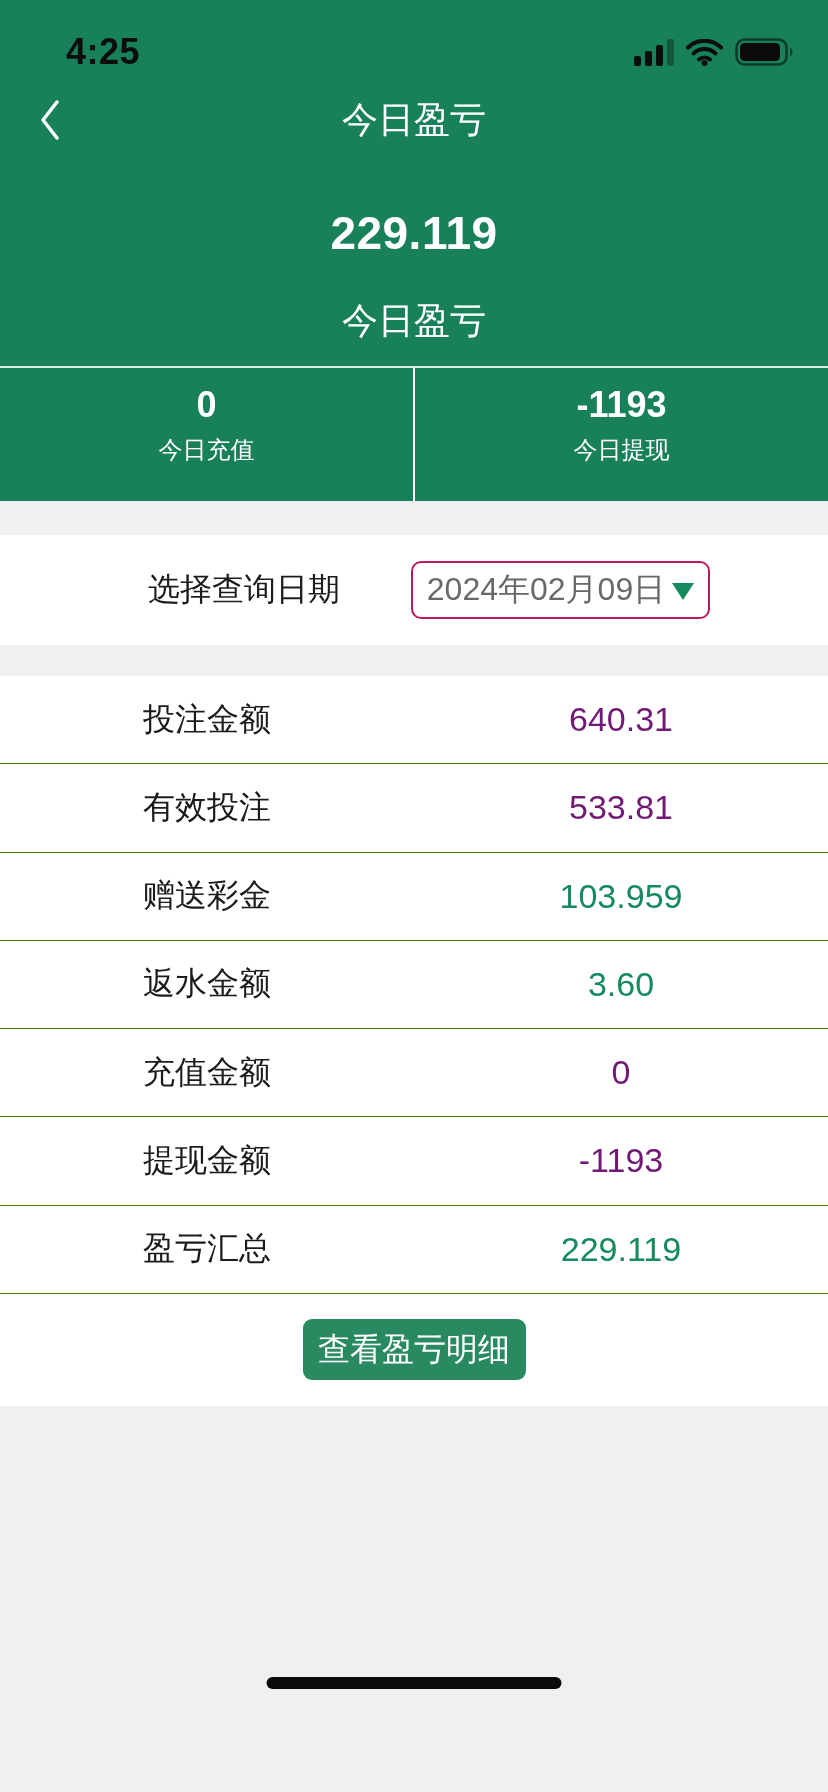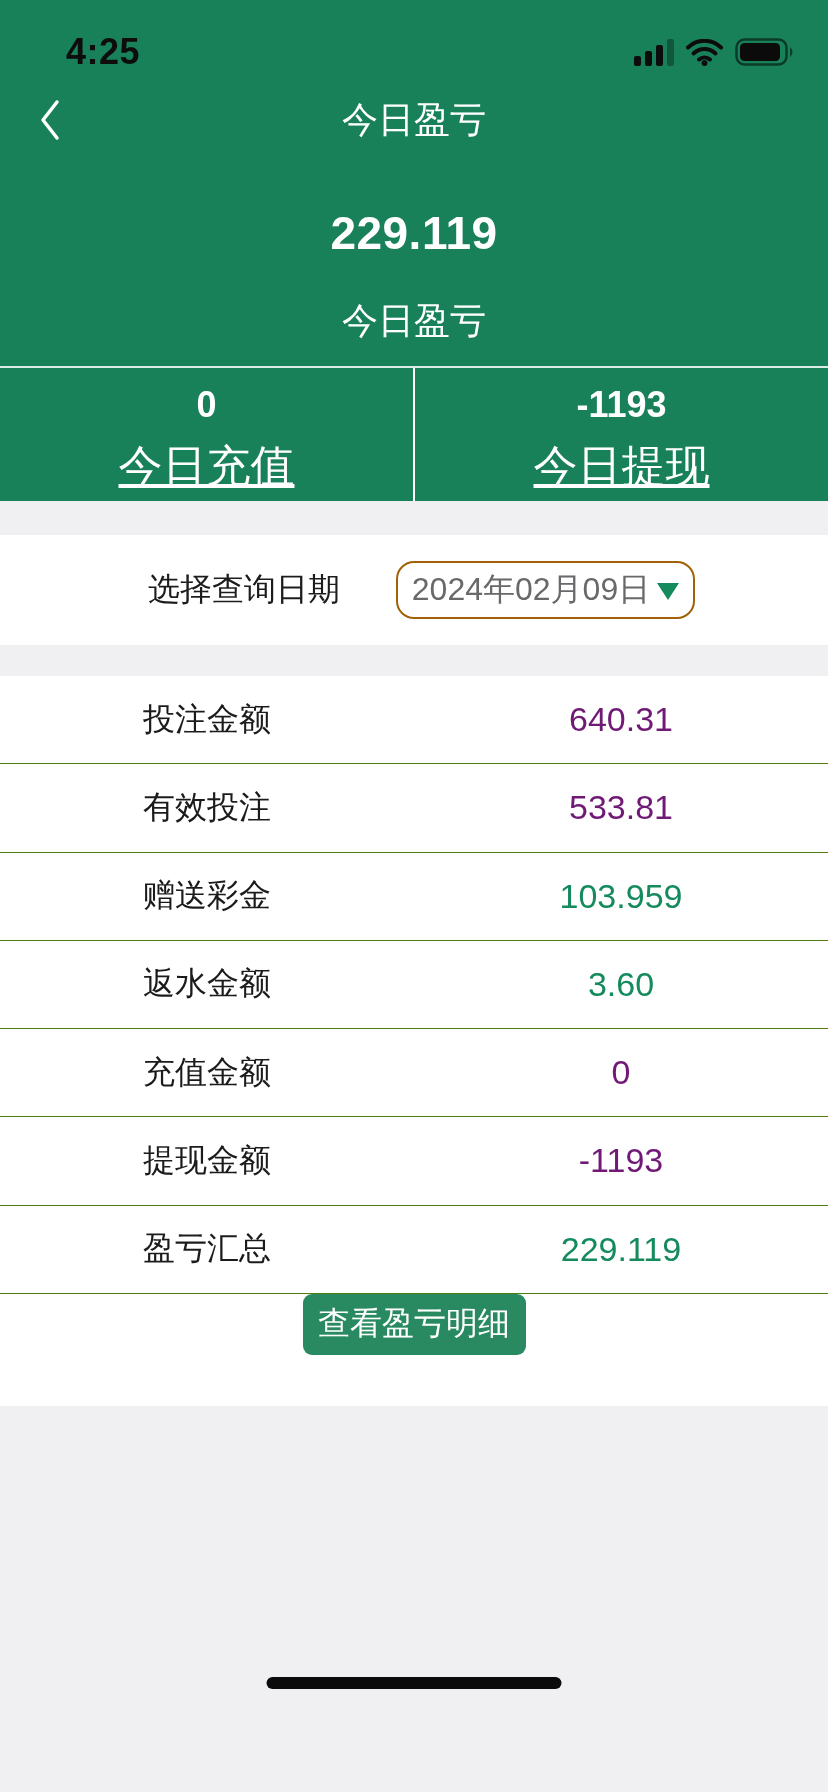--- a/index.html
+++ b/index.html
@@ -14,43 +14,43 @@
   .nav-bar{position:relative;height:60px;}
   .back-btn{position:absolute;left:36px;top:50%;transform:translateY(-50%);width:40px;height:48px;display:flex;align-items:center;cursor:pointer;}
   .nav-title{position:absolute;left:50%;top:50%;transform:translate(-50%,-50%);font-size:36px;color:#fff;white-space:nowrap;}
   .nav-rules{position:absolute;right:20px;top:50%;transform:translateY(-50%);font-size:35px;color:#fff;white-space:nowrap;cursor:pointer;}
   .hero-amount{margin-top:56px;text-align:center;font-size:46px;line-height:54px;font-weight:700;letter-spacing:.5px;}
   .hero-label{margin-top:40px;text-align:center;font-size:36px;line-height:42px;}
   .stats{position:absolute;left:0;bottom:0;width:100%;height:135px;border-top:2px solid rgba(255,255,255,.85);display:flex;}
   .stat-cell{flex:1;text-align:center;padding-top:15px;}
   .stat-cell:first-child{border-right:2px solid #fff;}
   .stat-value{font-size:36px;line-height:44px;font-weight:600;}
-  .stat-label{margin-top:20px;font-size:44px;line-height:38px;text-decoration:underline;}
+  .stat-label{margin-top:4px;font-size:24px;line-height:38px;}
 
   
   .gap-a{height:34px;}
   .gap-b{height:31px;}
 
   
   .date-row{height:110px;background:#fff;display:flex;align-items:center;}
   .date-label{margin-left:148px;font-size:32px;color:#1C1C1E;}
-  .date-box{margin-left:56px;width:299px;height:58px;border:2px solid #a16207;border-radius:18px;background:#fff;display:flex;align-items:center;justify-content:center;gap:7px;cursor:pointer;}
+  .date-box{margin-left:71px;width:299px;height:58px;border:2px solid #be185d;border-radius:10px;background:#fff;display:flex;align-items:center;justify-content:center;gap:7px;cursor:pointer;}
   .date-value{font-size:32px;color:#69696B;white-space:nowrap;}
   .tri-down{width:0;height:0;border-left:11px solid transparent;border-right:11px solid transparent;border-top:17px solid #148A5D;margin-top:3px;}
 
   
   .summary{background:#fff;}
   .s-row{height:88.25px;border-bottom:1px solid #4d7c0f;display:grid;grid-template-columns:1fr 1fr;align-items:center;background:#fff;}
   .s-label{padding-left:143px;font-size:32px;color:#1B1B1D;}
   .s-value{text-align:center;font-size:34px;}
   .val-gray{color:#701a75;}
   .val-green{color:#148A5D;}
 
   
-  .button-section{height:112px;background:#fff;display:flex;justify-content:center;}
+  .button-section{height:112px;background:#fff;display:flex;align-items:center;justify-content:center;}
   .detail-button{width:223px;height:61px;background:#298A61;border-radius:9px;color:#fff;font-size:32px;display:flex;align-items:center;justify-content:center;cursor:pointer;white-space:nowrap;}
 
   
   .footer{position:relative;height:298px;background:#F0F0F3;}
   .home-indicator{position:absolute;left:50%;bottom:15px;transform:translateX(-50%);width:295px;height:12px;border-radius:6px;background:#0B0B0B;cursor:grab;}
 </style>
 </head>
 <body>
 
 <div class="screen">

